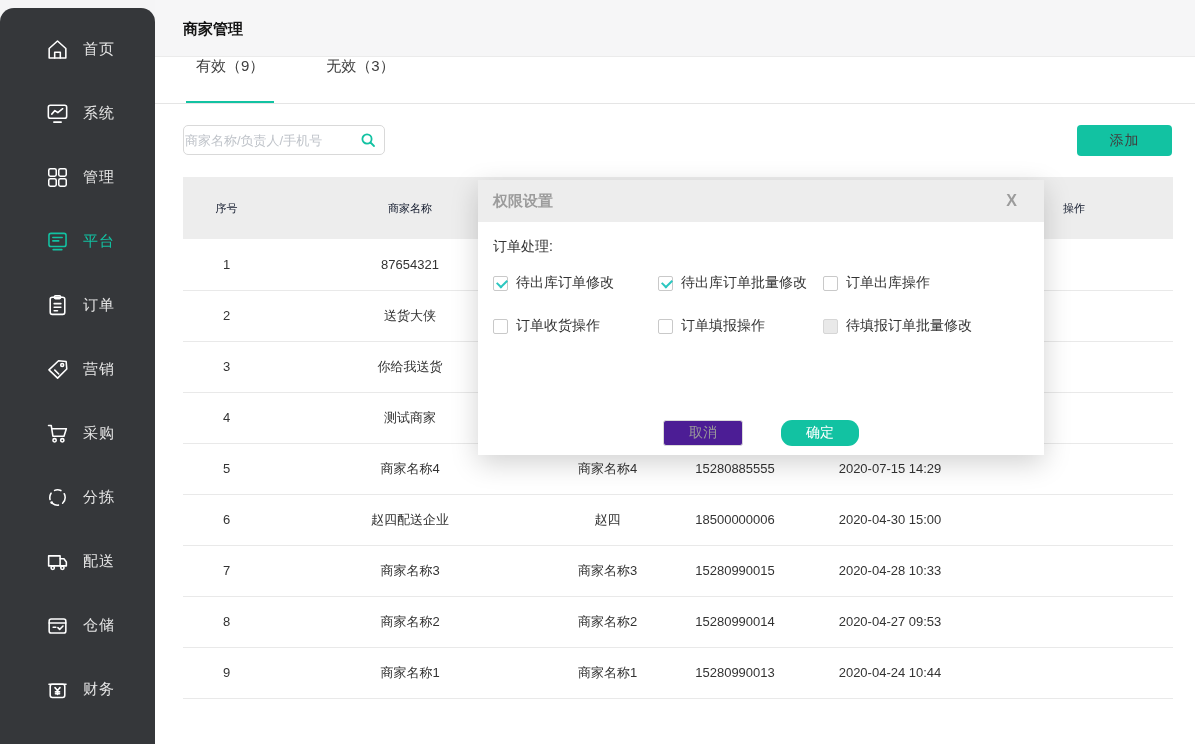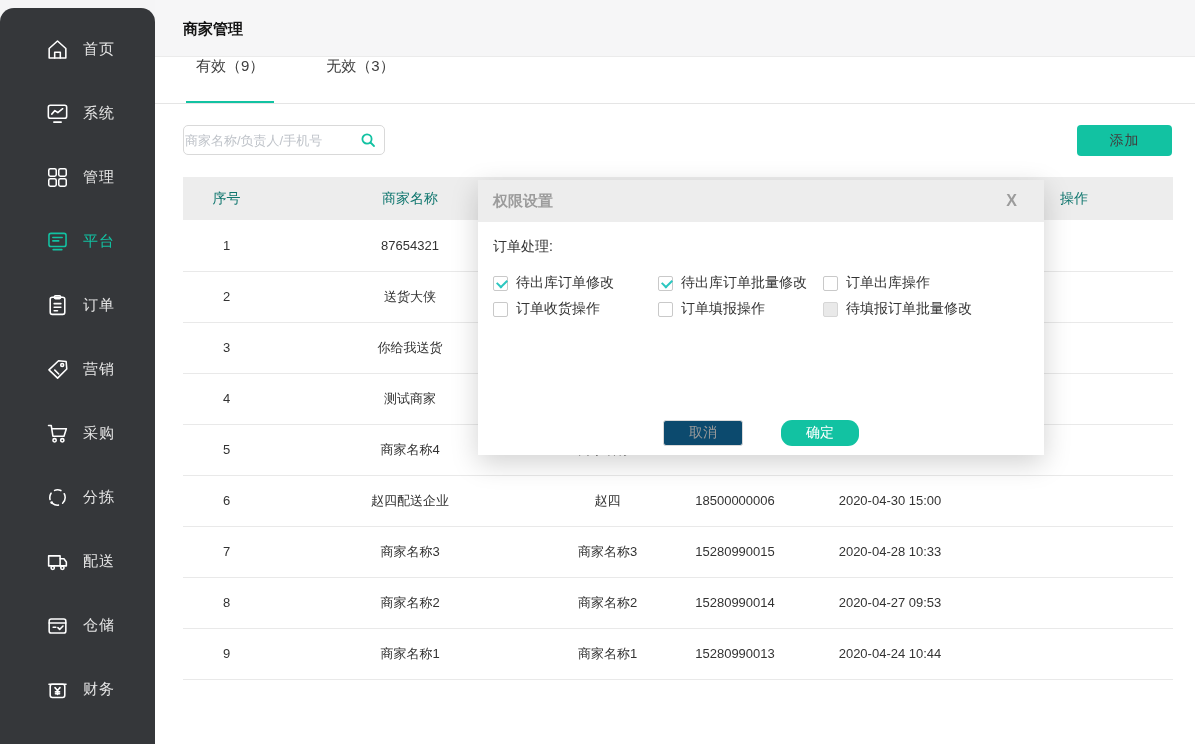--- a/index.html
+++ b/index.html
@@ -42,43 +42,43 @@
   .search-input::placeholder { color:#bfc3c9; }
   .search-btn { position:absolute; right:9px; top:7px; width:16px; height:16px; cursor:pointer;
                 background:none; border:none; padding:0; }
   .search-btn svg { width:16px; height:16px; stroke:#12c2a2; fill:none; stroke-width:1.8; stroke-linecap:round; }
   .add-btn { position:absolute; right:23px; top:21px; width:95px; height:31px; background:#12c2a2;
              color:#404040; font-size:14px; border:none; border-radius:4px; cursor:pointer;
              font-family:inherit; letter-spacing:1px; }
 
   
   .tbl { position:absolute; left:28px; top:177px; width:990px; border-collapse:collapse; table-layout:fixed; }
-  .tbl th { height:43px; background:#ededed; color:#0f766e; font-size:14px; font-weight:normal; }
+  .tbl th { height:62px; background:#ededed; color:#0f172a; font-size:11px; font-weight:normal; }
   .tbl td { height:51px; text-align:center; font-size:13px; color:#333;
             border-bottom:1px solid #e9e9e9; white-space:nowrap; overflow:hidden; }
 
   
   .modal { position:absolute; left:478px; top:180px; width:566px; height:275px; background:#fff;
            box-shadow:0 8px 26px rgba(0,0,0,.18); z-index:10; }
   .modal-head { height:42px; background:#ededed; display:flex; align-items:center; padding:0 15px; }
   .modal-title { font-size:15px; font-weight:bold; color:#9c9c9c; flex:1;font-family:Liberation Serif, serif; }
   .modal-close { font-size:16px; font-weight:bold; color:#9c9c9c; cursor:pointer; padding:0 12px; line-height:42px; }
   .modal-body { position:relative; height:233px; }
   .section-label { position:absolute; left:15px; top:16px; font-size:14px; color:#333; }
   .cbox-grid { position:absolute; left:15px; top:52px; right:15px;
-               display:grid; grid-template-columns:165px 165px auto; row-gap:8px; }
+               display:grid; grid-template-columns:165px 165px auto; row-gap:25px; }
   .cbox-item { display:flex; align-items:center; cursor:pointer; }
   .cbox { width:15px; height:15px; border:1px solid #c9c9c9; border-radius:2px; background:#fff;
           position:relative; flex:none; }
   .cbox.checked::after { content:""; position:absolute; left:3px; top:2px; width:8px; height:5px;
           border-left:2px solid #2bc7c0; border-bottom:2px solid #2bc7c0; transform:rotate(-45deg); }
   .cbox.disabled { background:#e9e9e9; border-color:#d6d6d6; }
   .cbox-label { margin-left:8px; font-size:14px; color:#333; white-space:nowrap; }
   .modal-btns { position:absolute; left:0; right:0; top:198px; display:flex; justify-content:center; }
-  .btn-cancel { width:80px; height:26px; background:#0c4a6e; border:1px solid #dadada; border-radius:3px;
+  .btn-cancel { width:80px; height:26px; background:#4c1d95; border:1px solid #dadada; border-radius:3px;
                 color:#9a9a9a; font-size:14px; cursor:pointer; font-family:inherit; margin-right:38px; }
   .btn-confirm { width:78px; height:26px; background:#12c2a2; border:none; border-radius:11px;
                  color:#fff; font-size:14px; cursor:pointer; font-family:inherit; }
 </style>
 </head>
 <body>
 
 <nav class="sidebar">
   <div class="side-list">
 

